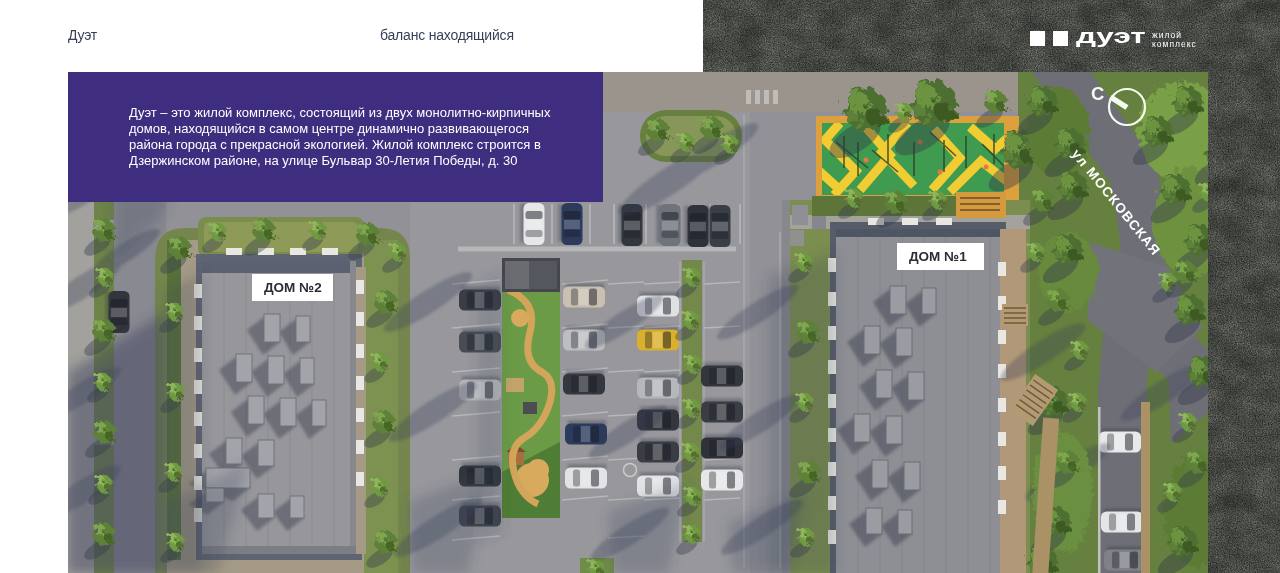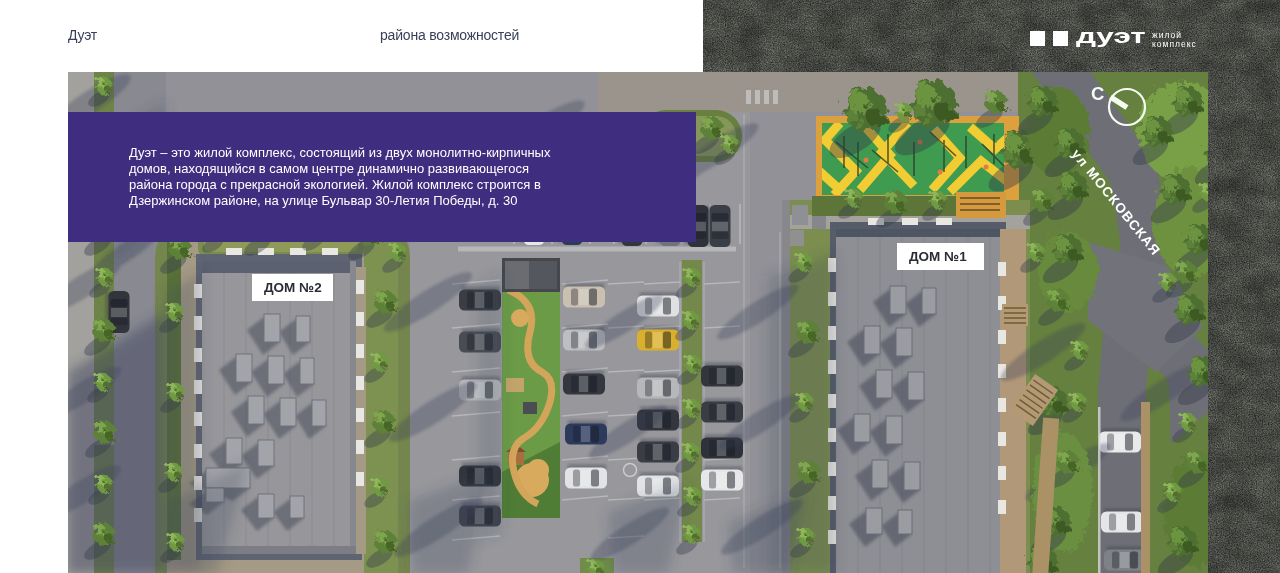--- a/index.html
+++ b/index.html
@@ -4,21 +4,21 @@
 <style>
   html,body{margin:0;padding:0;}
   body{width:1280px;height:573px;overflow:hidden;background:#ffffff;font-family:"Liberation Sans",sans-serif;position:relative;}
   .abs{position:absolute;}
 </style>
 </head>
 <body>
 
 <div class="abs" style="left:68px;top:27px;font-size:14px;letter-spacing:-0.2px;color:#3a3f59;font-weight:500;">Дуэт</div>
 
-<div class="abs" style="left:380px;top:27px;font-size:14px;letter-spacing:-0.2px;color:#3a3f59;font-weight:500;">района возможностей</div>
+<div class="abs" style="left:380px;top:27px;font-size:14px;letter-spacing:-0.2px;color:#3a3f59;font-weight:500;">баланс находящийся</div>
 
 <svg class="abs" style="left:703px;top:0;" width="577" height="573" viewBox="0 0 577 573">
   <defs>
     <filter id="darknoise" x="0" y="0" width="100%" height="100%" color-interpolation-filters="sRGB">
       <feTurbulence type="fractalNoise" baseFrequency="0.85" numOctaves="3" seed="11" stitchTiles="stitch" result="fine"></feTurbulence>
       <feColorMatrix in="fine" type="saturate" values="0.15" result="fineg0"></feColorMatrix>
       <feComponentTransfer in="fineg0" result="fineg">
           <feFuncA type="linear" slope="0" intercept="1"></feFuncA>
         </feComponentTransfer>
       <feTurbulence type="fractalNoise" baseFrequency="0.035 0.05" numOctaves="4" seed="5" stitchTiles="stitch" result="blot"></feTurbulence>
@@ -575,17 +575,17 @@
 <div class="abs" style="left:1029px;top:29px;color:#ffffff;">
   <svg width="170" height="30" viewBox="0 0 170 30">
     <rect x="1" y="2" width="15" height="15" fill="#ffffff"></rect>
     <rect x="24" y="2" width="15" height="15" fill="#ffffff"></rect>
     <text x="31.3" y="14" transform="scale(1.5 1)" font-size="21" font-weight="bold" fill="#ffffff" font-family="Liberation Sans,sans-serif">дуэт</text>
     <text x="123" y="9" font-size="8.5" letter-spacing="1" fill="#ffffff" font-family="Liberation Sans,sans-serif">жилой</text>
     <text x="123" y="18" font-size="8.5" letter-spacing="1" fill="#ffffff" font-family="Liberation Sans,sans-serif">комплекс</text>
   </svg>
 </div>
 
-<div class="abs" style="left:68px;top:72px;width:628px;height:130px;background:#3f2e80;margin-top:40px;">
+<div class="abs" style="left:68px;top:72px;width:535px;height:130px;background:#3f2e80;">
   <div style="position:absolute;left:61px;top:33px;width:430px;font-size:13px;line-height:15.9px;color:#ffffff;">
     Дуэт – это жилой комплекс, состоящий из двух монолитно-кирпичных домов, находящийся в самом центре динамично развивающегося района города с прекрасной экологией. Жилой комплекс строится в Дзержинском районе, на улице Бульвар 30-Летия Победы, д. 30
   </div>
 </div>
 
 </body></html>

